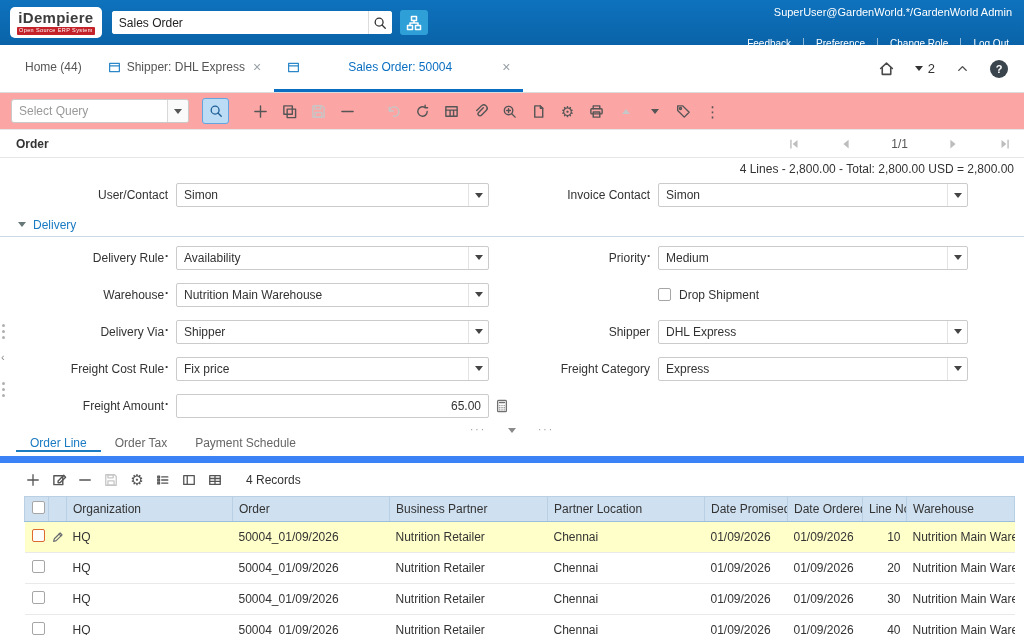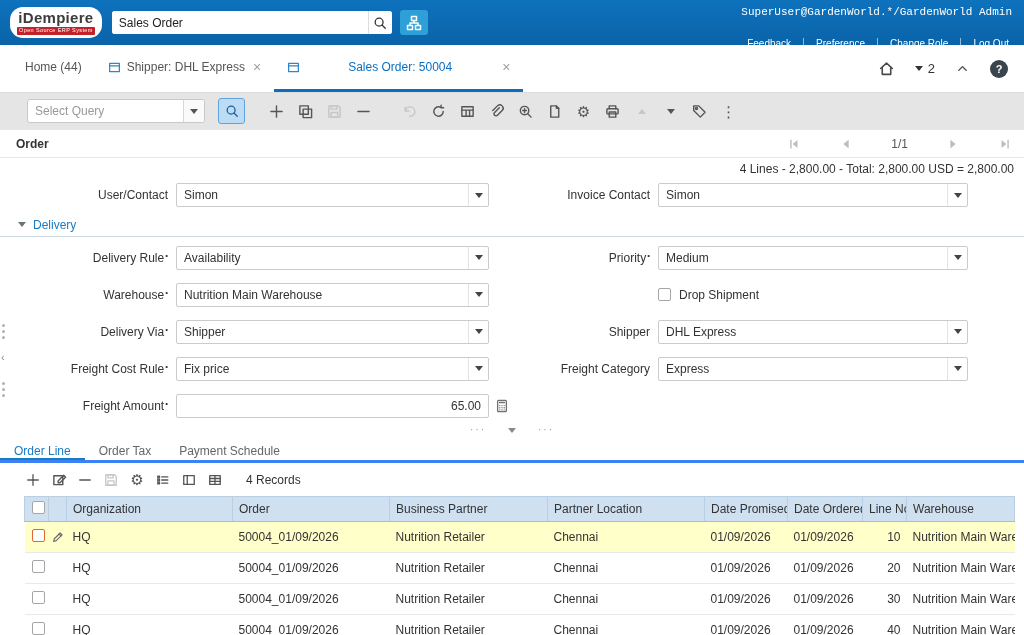--- a/index.html
+++ b/index.html
@@ -5,46 +5,46 @@
   * { box-sizing: border-box; margin: 0; padding: 0; }
   html,body { width:1024px; height:635px; overflow:hidden; }
   body { font-family:"Liberation Sans", sans-serif; font-size:12px; color:#333; background:#fff; position:relative; }
   .ic { fill:none; stroke:currentColor; stroke-width:1.5; stroke-linecap:round; stroke-linejoin:round; display:block; }
   .tri { width:0; height:0; display:inline-block; }
   .tri.down { border-left:4px solid transparent; border-right:4px solid transparent; border-top:5px solid currentColor; }
   .tri.up   { border-left:4px solid transparent; border-right:4px solid transparent; border-bottom:5px solid currentColor; }
 
   
   .hdr { height:45px; background:linear-gradient(#0e72bd,#0a63a8); display:flex; align-items:center; padding:0 10px; }
-  .logo { background:#fff; border-radius:13px; padding:3px 7px 3px; line-height:1; text-align:center; }
+  .logo { background:#fff; border-radius:5px; padding:3px 7px 3px; line-height:1; text-align:center; }
   .logo-title { font-size:15px; font-weight:bold; color:#3c3c3c; letter-spacing:.3px; }
   .logo-sub { margin-top:2px; background:#c42128; color:#fff; font-size:5.5px; padding:1px 2px; letter-spacing:.4px; white-space:nowrap; border-radius:1px; }
   .hdr-search { display:flex; margin-left:10px; height:23px; border-radius:3px; overflow:hidden; background:#fff; }
   .hdr-search input { width:256px; border:none; outline:none; padding:0 7px; font:12px "Liberation Sans",sans-serif; color:#222; }
   .search-btn { width:24px; background:#fff; border-left:1px solid #ddd; display:flex; align-items:center; justify-content:center; color:#333; cursor:pointer; }
   .menu-btn { margin-left:8px; width:28px; height:25px; background:#2f9fd7; border-radius:3px; display:flex; align-items:center; justify-content:center; color:#fff; cursor:pointer; }
   .hdr-right { margin-left:auto; display:flex; flex-direction:column; align-items:flex-end; justify-content:space-between; height:40px; color:#fff; padding:3px 2px 2px 0; }
-  .user-info { font-size:11px;font-family:Liberation Mono, monospace; }
+  .user-info { font-size:11px; }
   .hdr-links { display:flex; font-size:10px; align-items:flex-end;margin-top:20px; }
   .hdr-link { padding:0 12px; cursor:pointer; white-space:nowrap; }
   .hdr-link + .hdr-link { border-left:1px solid rgba(255,255,255,.55); }
   .hdr-link:last-child { padding-right:3px; }
 
   
   .tabbar { height:48px; border-bottom:1px solid #dcdcdc; display:flex; align-items:stretch; padding-left:12px; background:#fff; }
   .tab { display:flex; align-items:center; gap:6px; padding:0 13px; color:#555; border-bottom:3px solid transparent; cursor:pointer; white-space:nowrap; }
   .tab.active { color:#0a6fc2; border-bottom-color:#0a6fc2;gap:48px; }
   .tab .win-ico { color:#2b87c8; }
   .tab-close { color:#98a0a6; font-size:14px; line-height:1; margin-left:2px; }
   .tabbar-right { margin-left:auto; display:flex; align-items:center; gap:20px; padding-right:16px; color:#4a4a4a; }
   .win-count { display:flex; align-items:center; gap:5px; font-size:13px; color:#333; cursor:pointer; }
   .help-btn { width:18px; height:18px; border-radius:50%; background:#39444d; color:#fff; font-size:11px; font-weight:bold; display:flex; align-items:center; justify-content:center; cursor:pointer; }
 
   
-  .toolbar { height:36px; display:flex; align-items:center; padding-left:27px; background:#e5e5e5; }
+  .toolbar { height:36px; display:flex; align-items:center; padding-left:11px; background:#fca5a5; }
   .combo { width:178px; height:24px; border:1px solid #c9c9c9; border-radius:3px; display:flex; align-items:center; background:#fff; }
   .combo-text { flex:1; padding-left:7px; color:#999; white-space:nowrap; overflow:hidden; }
   .combo-arrow { width:21px; align-self:stretch; border-left:1px solid #d8d8d8; display:flex; align-items:center; justify-content:center; background:#fafafa; color:#555; cursor:pointer; border-radius:0 2px 2px 0; }
   .tb-search { margin-left:13px; width:27px; height:26px; background:#bcdcf5; border:1px solid #62a5dd; border-radius:3px; display:flex; align-items:center; justify-content:center; color:#1d5e95; cursor:pointer; }
   .tb-btn { width:29px; height:26px; display:flex; align-items:center; justify-content:center; color:#555; cursor:pointer; }
   .tb-btn.disabled { color:#c6c6c6; }
   .tb-btn.gap { margin-left:17px; }
   .glyph { font-size:15px; line-height:1; }
 
   
@@ -79,21 +79,21 @@
 
   
   .hsplit { height:12px; display:flex; align-items:center; justify-content:center; gap:22px; color:#9a9a9a; cursor:row-resize; }
   .hsplit .dots { font-size:10px; letter-spacing:2px; line-height:1; }
   .hsplit .tri.down { color:#8a8a8a; }
   .wgrip { position:absolute; left:2px; display:flex; flex-direction:column; gap:3px; cursor:col-resize; }
   .wgrip i { width:3px; height:3px; background:#b0b0b0; border-radius:50%; }
   .wchev { position:absolute; left:1px; color:#8a8a8a; font-size:11px; line-height:1; cursor:pointer; }
 
   
-  .dtabs { height:27px; border-bottom:3px solid #3b82f6; display:flex; align-items:flex-end; padding-left:0; background:#fff; }
+  .dtabs { height:27px; border-bottom:7px solid #3b82f6; display:flex; align-items:flex-start; padding-left:16px; background:#fff; }
   .dtab { padding:0 14px; display:flex; align-items:center; color:#666; border-bottom:2px solid transparent; cursor:pointer; white-space:nowrap; }
   .dtab.active { color:#1a7ac2; border-bottom-color:#1a7ac2; }
   .dtb { height:33px; display:flex; align-items:center; padding-left:20px; }
   .dtb .tb-btn { width:26px; height:24px; }
   .records { margin-left:18px; color:#333; }
 
   
   .grid { margin-left:24px; width:990px; border-collapse:collapse; table-layout:fixed; font-size:12px; }
   .grid th { background:#cfe0f1; border:1px solid #b9cfe4; border-bottom-color:#9cbedd; height:25px; font-weight:normal; text-align:left; padding:0 4px 0 6px; white-space:nowrap; overflow:hidden; color:#333; cursor:pointer; }
   .grid td { height:31px; border-bottom:1px solid #e9e9e9; padding:0 6px; white-space:nowrap; overflow:hidden; }

